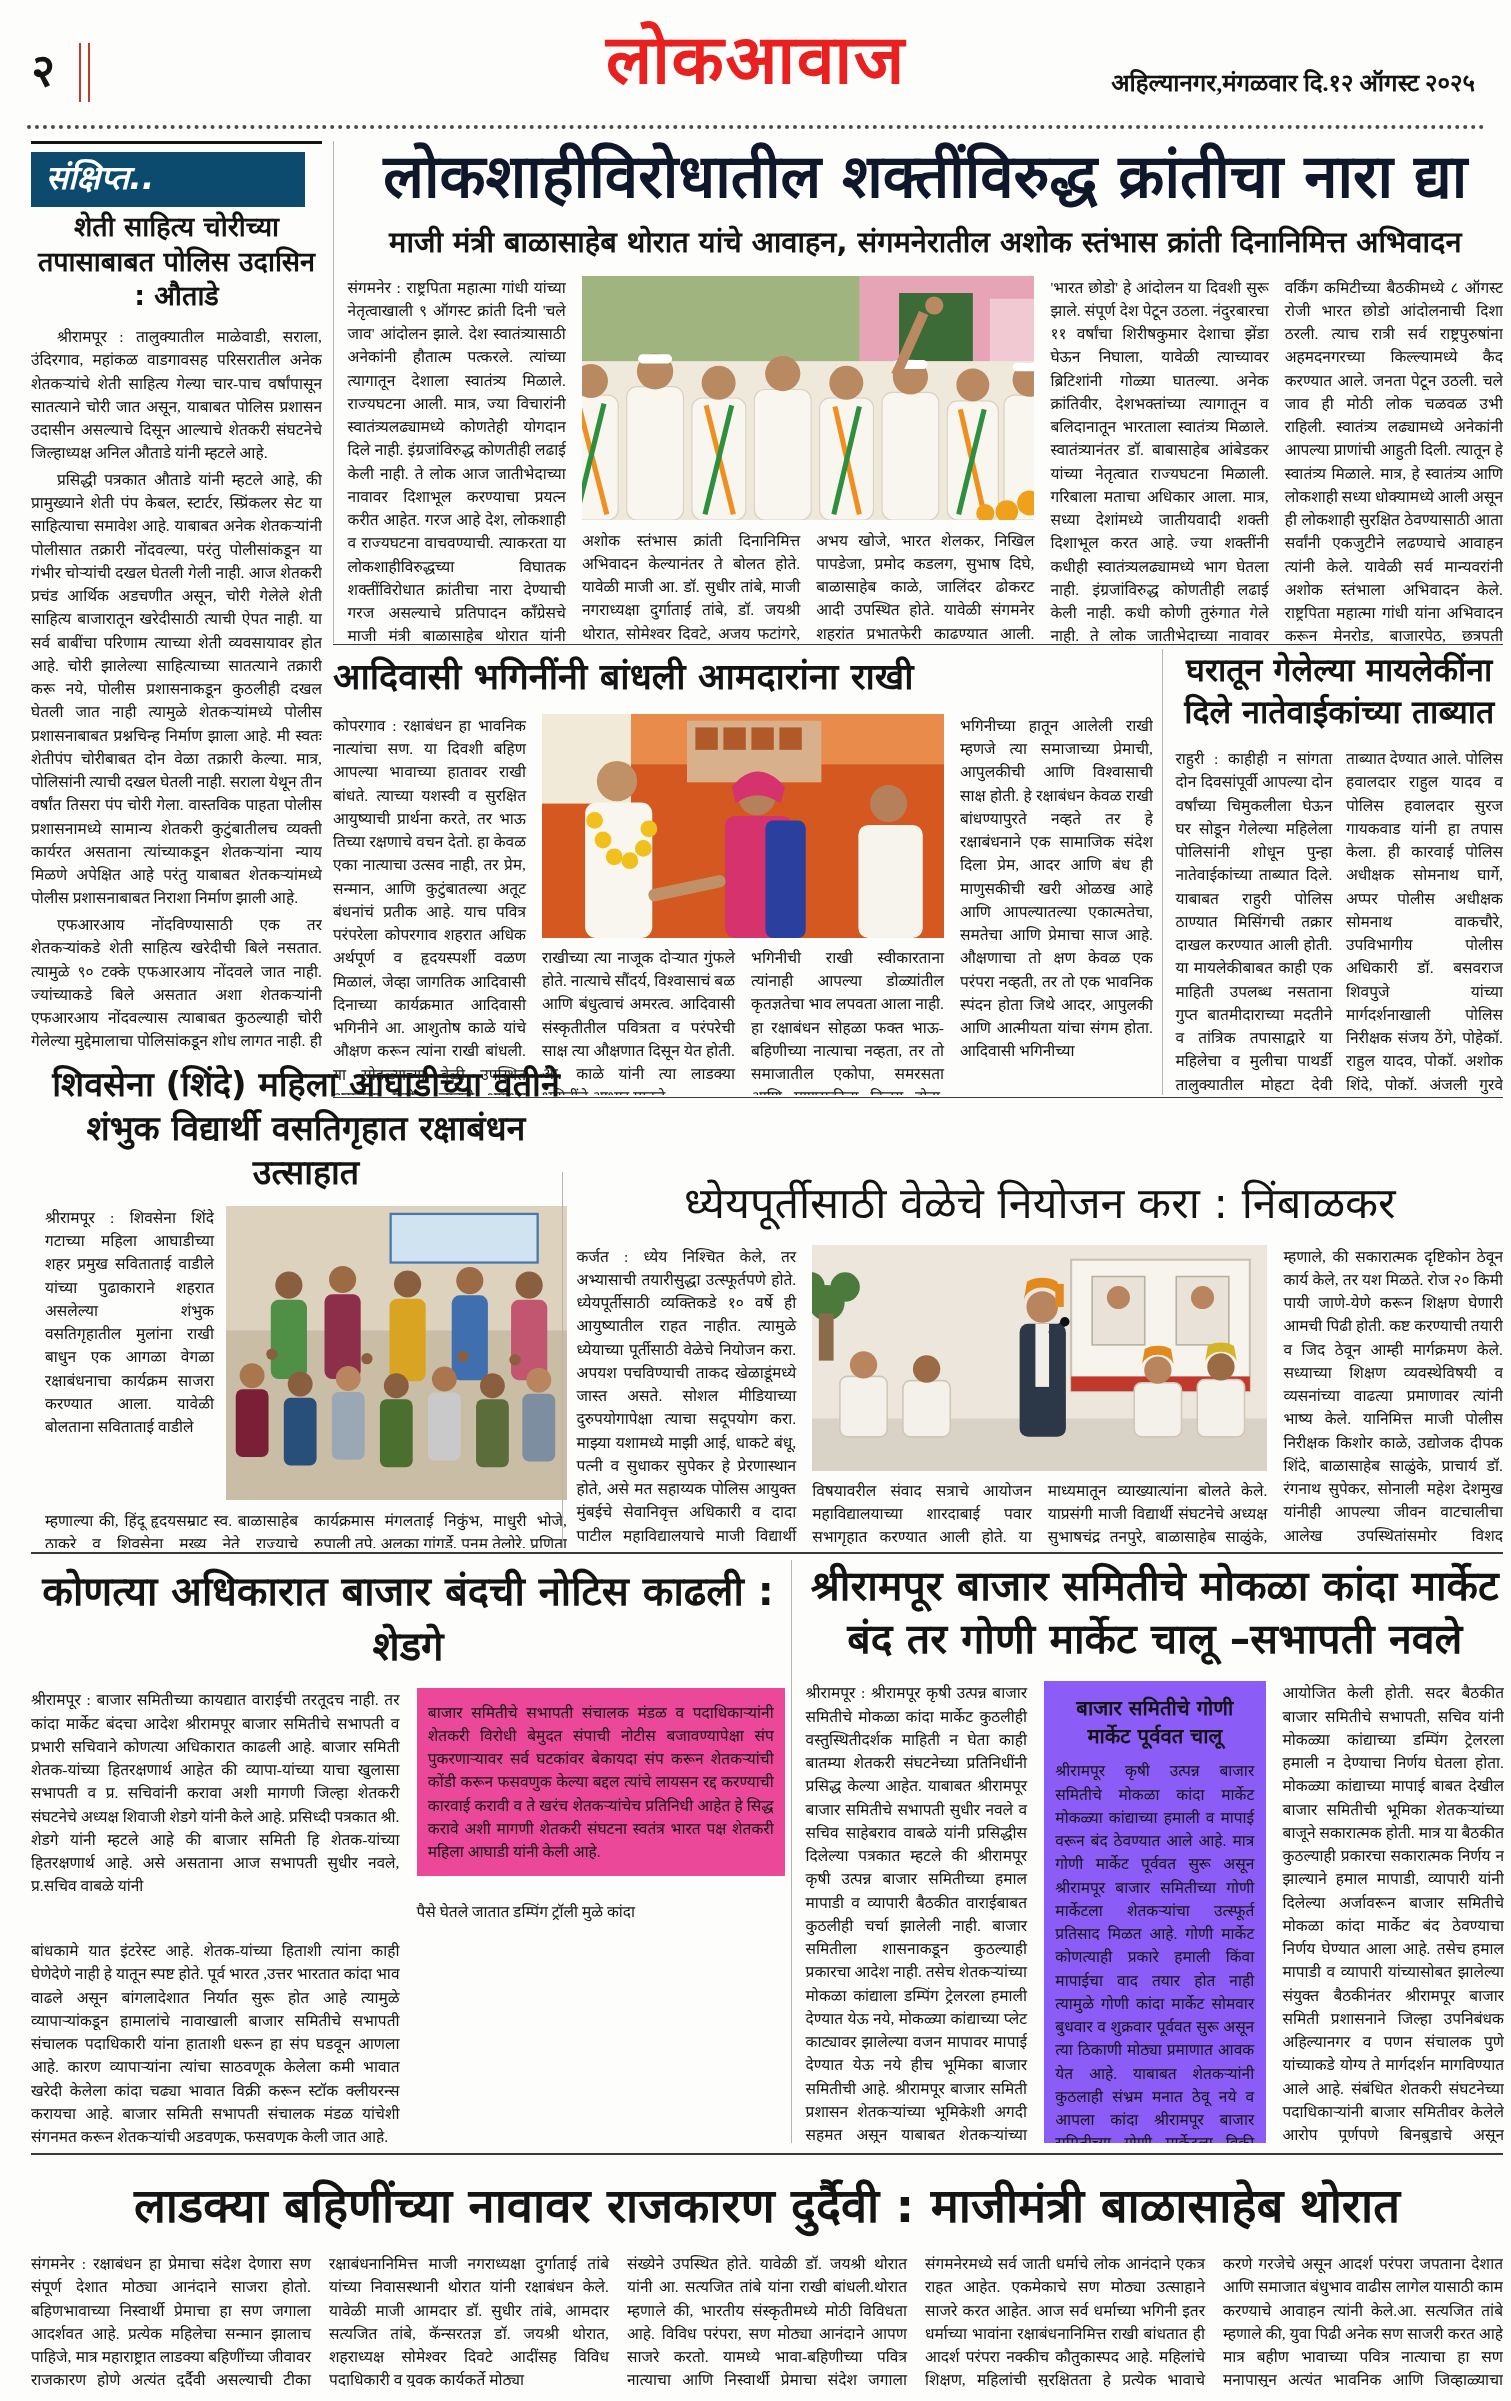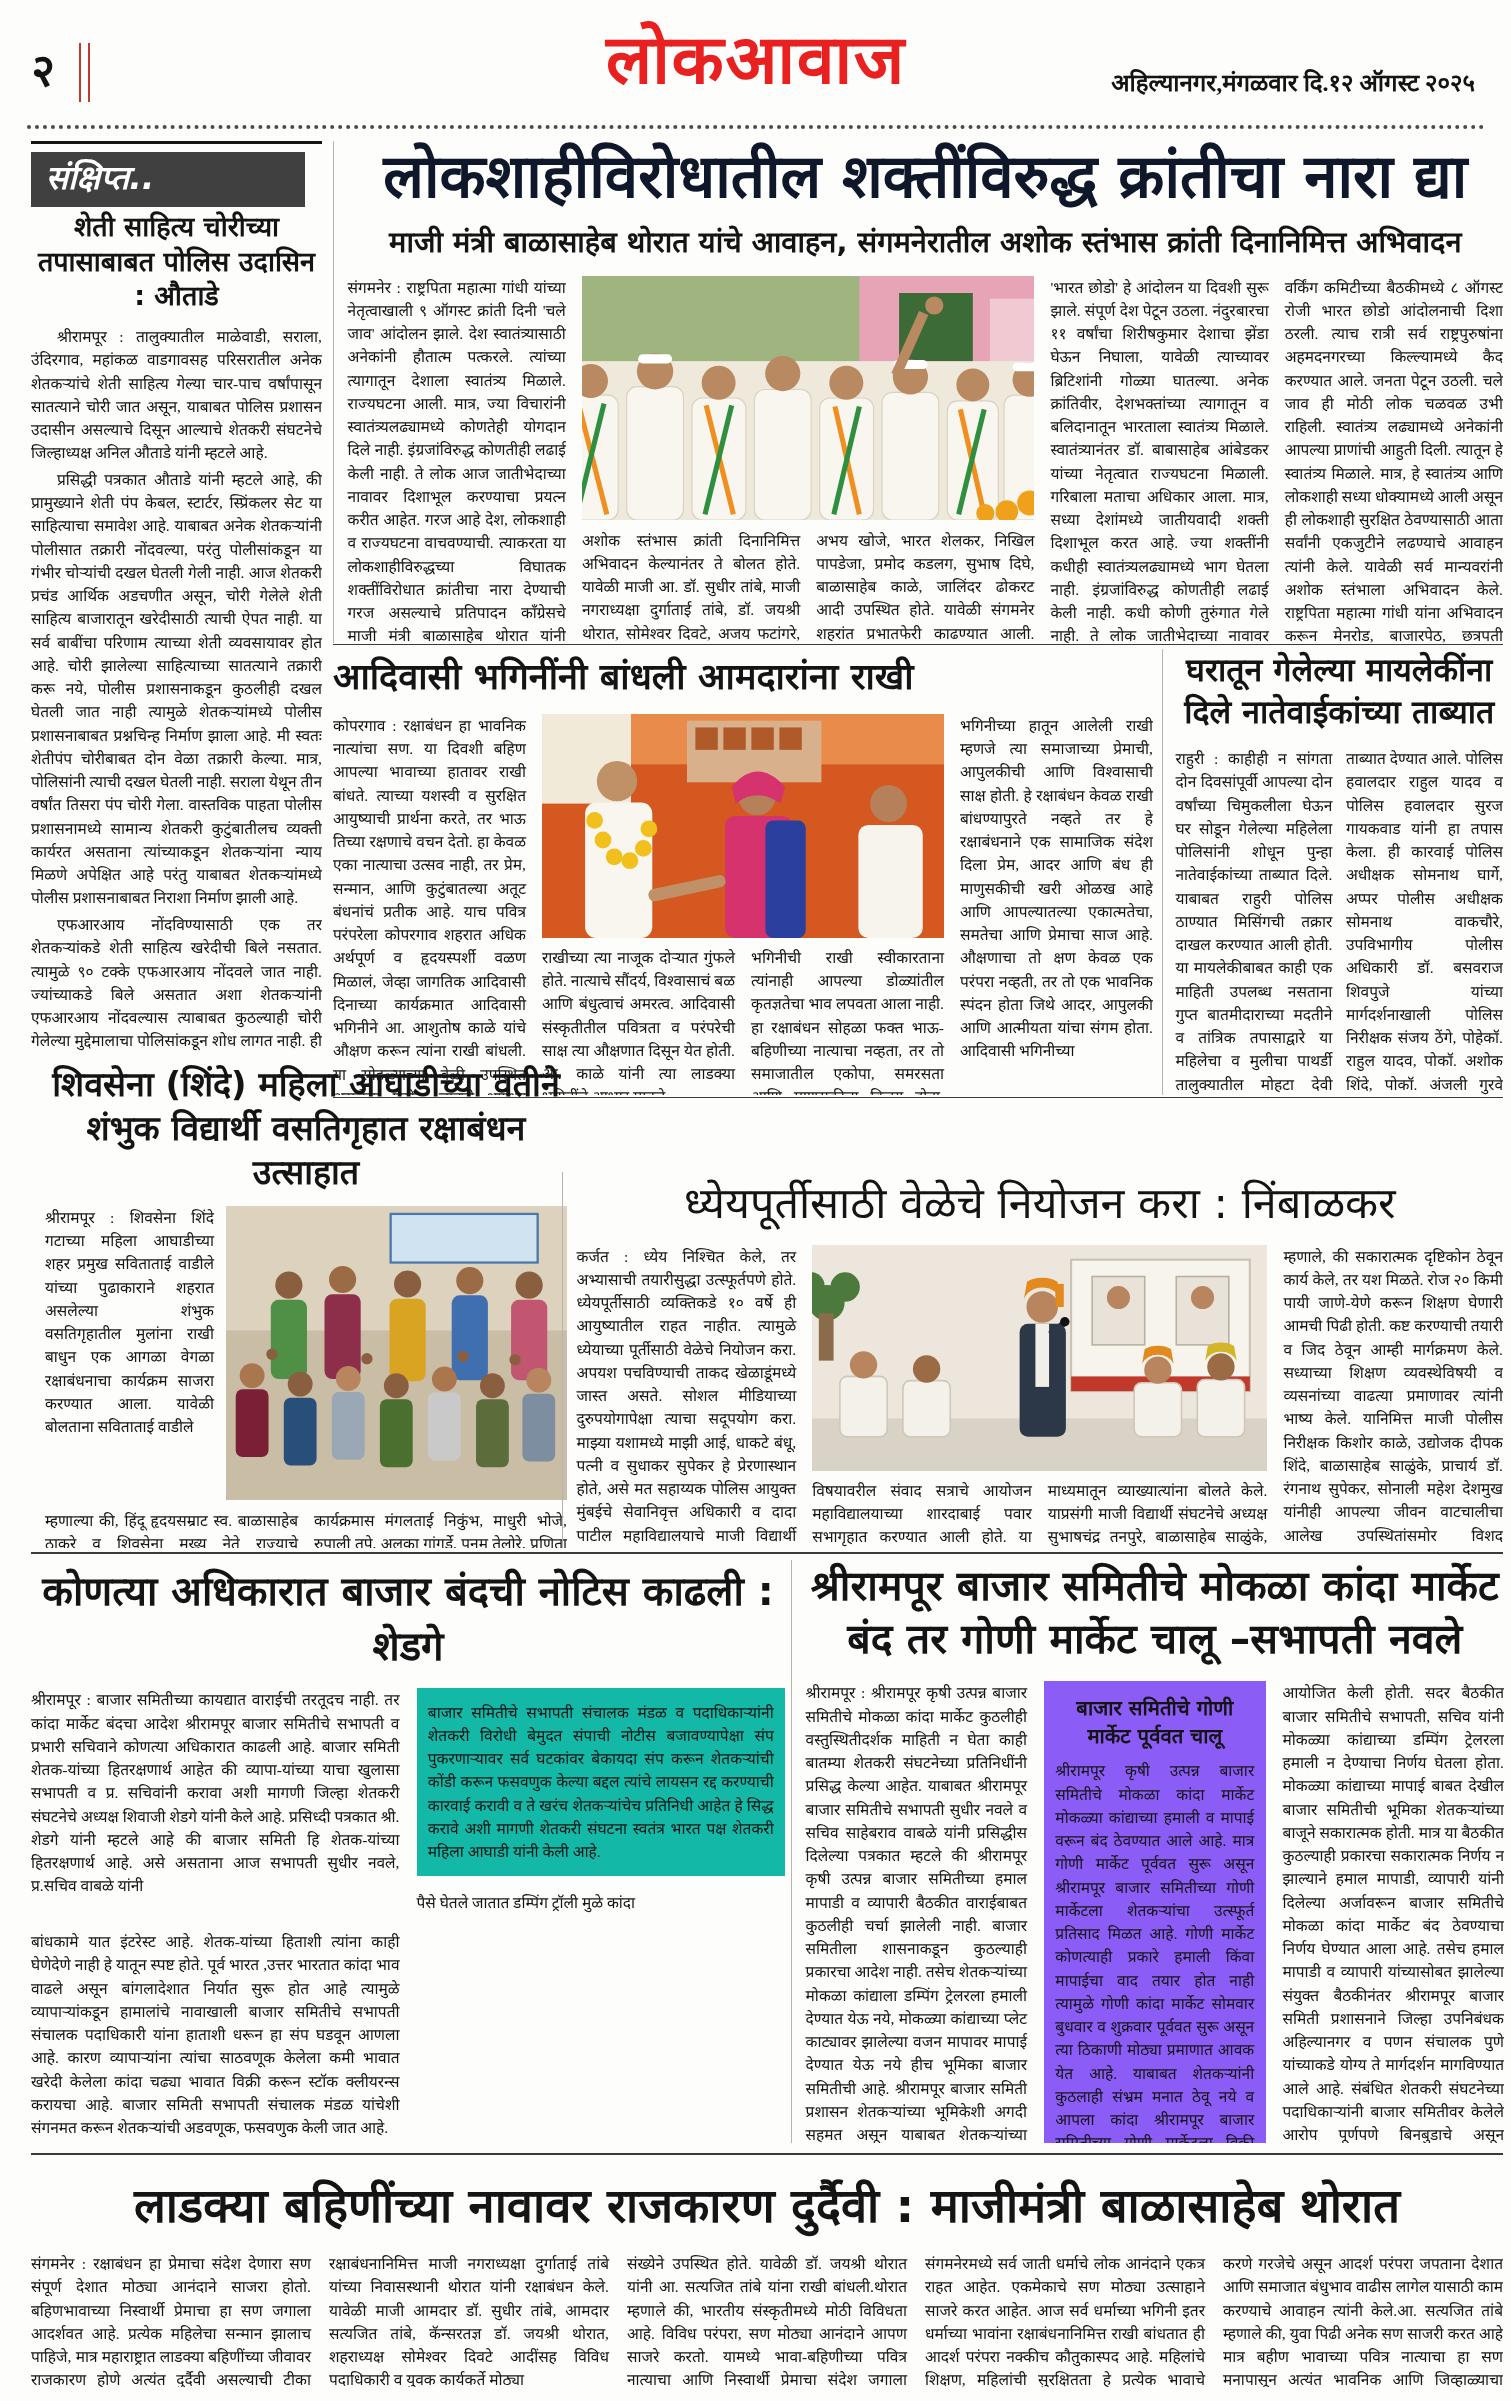--- a/index.html
+++ b/index.html
@@ -15,21 +15,21 @@
   .dateline{position:absolute;right:10px;top:49px;font-size:24px;font-weight:600;}
   .dotrule{position:absolute;left:27px;right:27px;top:125px;border-top:4px dotted #4a4a4a;}
   
   .bodytxt{font-size:15.5px;line-height:1.5;text-align:justify;}
   .art{position:absolute;overflow:hidden;box-sizing:border-box;}
   .cols{display:grid;}
   .c{font-size:15.5px;line-height:1.5;text-align:justify;}
   .rule{position:absolute;background:#3a3a3a;}
   
   .brief{left:31px;top:141px;width:291px;height:910px;border-top:3.4px solid #141414;padding-top:8px;}
-  .brief-label{background:#404040;color:#fff;font-weight:800;font-style:italic;font-size:33px;line-height:1.25;
+  .brief-label{background:#0c4a6e;color:#fff;font-weight:800;font-style:italic;font-size:33px;line-height:1.25;
                padding:4.5px 14.7px 9px;width:94%;box-sizing:border-box;margin-bottom:1px;
                font-family:"DejaVu Sans","Liberation Sans",sans-serif;}
   .brief h2{font-size:27px;line-height:1.28;text-align:center;margin:3.4px 2.3px 11.3px;font-weight:800;
             font-family:"DejaVu Sans","Liberation Sans",sans-serif;}
   .brief p{margin:0 0 3.4px;text-indent:26px;}
   
   .lead{left:333px;top:141px;width:1170px;height:502px;border-left:1.1px solid #b9b4ab;padding-left:13.6px;}
   .lead h1{color:#0f172a;font-size:60px;line-height:1.12;text-align:center;font-weight:900;margin:2.3px 0 10.2px;
            font-family:"DejaVu Sans","Liberation Sans",sans-serif;}
   .lead h2{font-size:29px;text-align:center;font-weight:800;margin:0 0 16px;
@@ -72,21 +72,21 @@
   .dhyey .photo{grid-column:2/4;grid-row:1;height:226px;margin-bottom:8px;}
   .dhyey .p1{grid-column:1;grid-row:1/3}
   .dhyey .p2{grid-column:2;grid-row:2}
   .dhyey .p3{grid-column:3;grid-row:2}
   .dhyey .p4{grid-column:4;grid-row:1/3}
   
   .notice{left:31px;top:1560px;width:754px;height:583px;}
   .notice h1{font-size:40px;font-weight:900;text-align:center;margin:2.3px 0 16px;
              font-family:"DejaVu Sans","Liberation Sans",sans-serif;}
   .notice .cols{grid-template-columns:repeat(2,1fr);gap:16px 17px;}
-  .notice .shade{background:#14b8a6;padding:12.4px 11.3px;margin-bottom:15px;}
+  .notice .shade{background:#ec4899;padding:12.4px 11.3px;margin-bottom:24px;}
   
   .goni{left:791px;top:1560px;width:713px;height:583px;border-left:1.1px solid #b9b4ab;padding-left:13.6px;}
   .goni h1{font-size:41px;font-weight:900;text-align:center;line-height:1.3;margin:0 0 14.7px;
            font-family:"DejaVu Sans","Liberation Sans",sans-serif;}
   .goni .cols{grid-template-columns:repeat(3,1fr);gap:0 17px;}
   .goni .pinkbox{background:#8b5cf6;padding:12.4px 11.3px;margin-bottom:9px;}
   .goni .boxtitle{font-weight:900;font-size:20.3px;line-height:1.4;text-align:center;margin-bottom:9px;
                   font-family:"DejaVu Sans","Liberation Sans",sans-serif;}
   
   .ladkya{left:31px;top:2172px;width:1472px;height:215px;}

